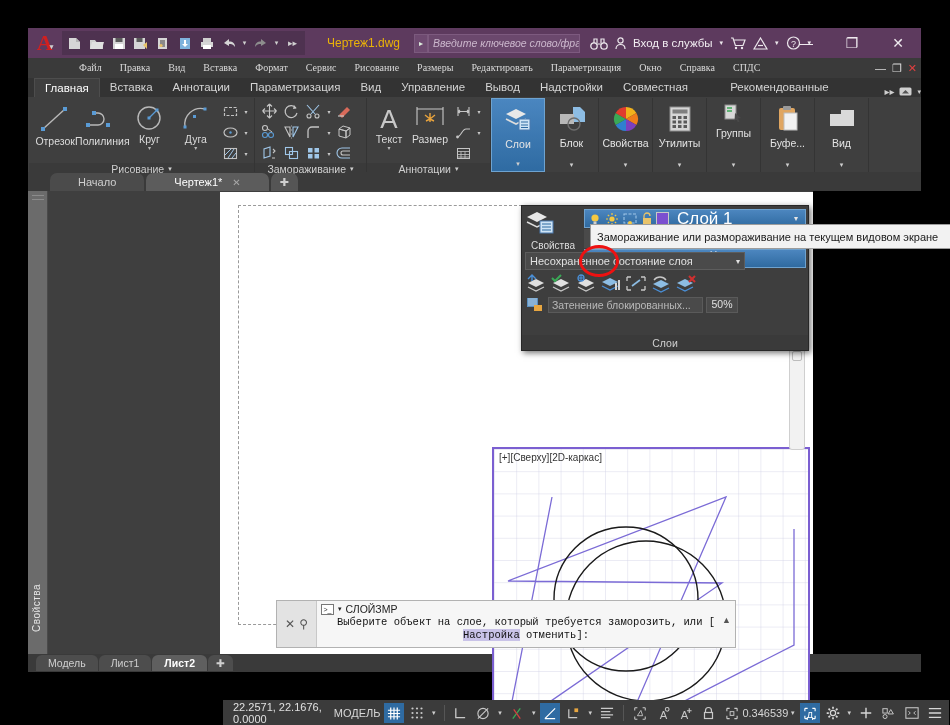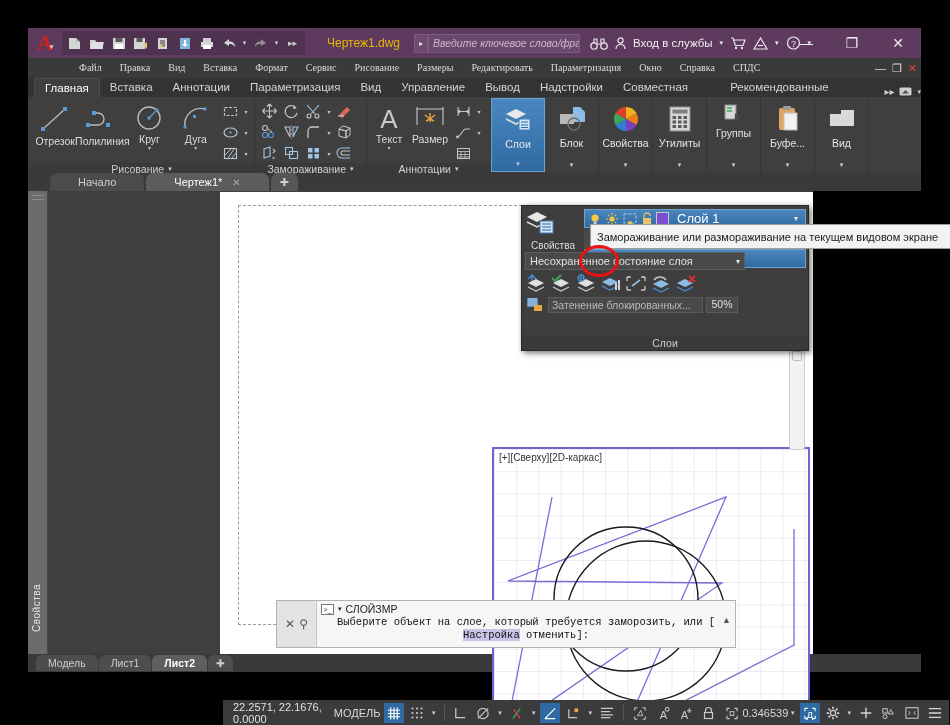--- a/index.html
+++ b/index.html
@@ -56,21 +56,21 @@
   .tpanel .ic { height:32px; display:flex; align-items:center; justify-content:center; }
   .tpanel .lbl { font-size:10.5px; color:#e4e4e4; margin-top:2px; }
   .tpanel .dn { margin-top:auto; font-size:7px; color:#cfcfcf; padding-bottom:3px; }
 
   
   .flyout { position:absolute; left:493px; top:177px; width:288px; height:146px; background:#3e3e3e; border:1px solid #272727; z-index:40; box-shadow:2px 2px 6px rgba(0,0,0,.55); }
   .fl-left { position:absolute; left:2px; top:3px; width:58px; text-align:center; }
   .fl-left .lbl { font-size:10px; color:#dcdcdc; line-height:12px; margin-top:3px; }
   .lrow { position:absolute; height:19px; display:flex; align-items:center; gap:3px; padding:0 3px; }
   .lrow.hl { background:linear-gradient(#4c86bf,#2f6aa0); border:1px solid #6fa2ce; }
-  .lname { font-size:13px; color:#fff; margin-left:5px; }
+  .lname { font-size:17px; color:#fff; margin-left:5px; }
   .swatch { width:13px; height:13px; border:1px solid #c8c8c8; background:#7b4fd0; }
   .dd-caret { margin-left:auto; font-size:8px; color:#e6e6e6; padding-right:4px; }
   .lsbar { position:absolute; left:3px; top:46px; width:220px; height:18px; background:#4a4a4a; border:1px solid #5d5d5d; display:flex; align-items:center; padding:0 4px; font-size:11px; color:#e2e2e2; }
   .toolsrow { position:absolute; left:3px; top:68px; display:flex; gap:3px; }
   .shaderow { position:absolute; left:3px; top:90px; display:flex; align-items:center; gap:3px; }
   .shade-label { width:155px; height:16px; background:#4a4a4a; border:1px solid #5a5a5a; font-size:10.5px; color:#b9b9b9; padding:1px 3px; overflow:hidden; white-space:nowrap; }
   .shade-pct { width:32px; height:16px; background:#4a4a4a; border:1px solid #5a5a5a; font-size:10.5px; color:#e0e0e0; text-align:center; }
   .fl-title { position:absolute; left:0; bottom:0; width:100%; height:15px; background:#3a3a3a; display:flex; align-items:center; justify-content:center; font-size:10.5px; color:#cfcfcf; }
   .tooltip { position:absolute; left:562px; top:196px; width:388px; height:25px; background:#f2f2f2; border:1px solid #9c9c9c; color:#1a1a1a; font-size:11px; display:flex; align-items:center; padding:0 6px; white-space:nowrap; overflow:hidden; z-index:60; }
   .redcircle { position:absolute; left:551px; top:217px; width:40px; height:32px; border:3px solid #ee1111; border-radius:50%; z-index:70; }

